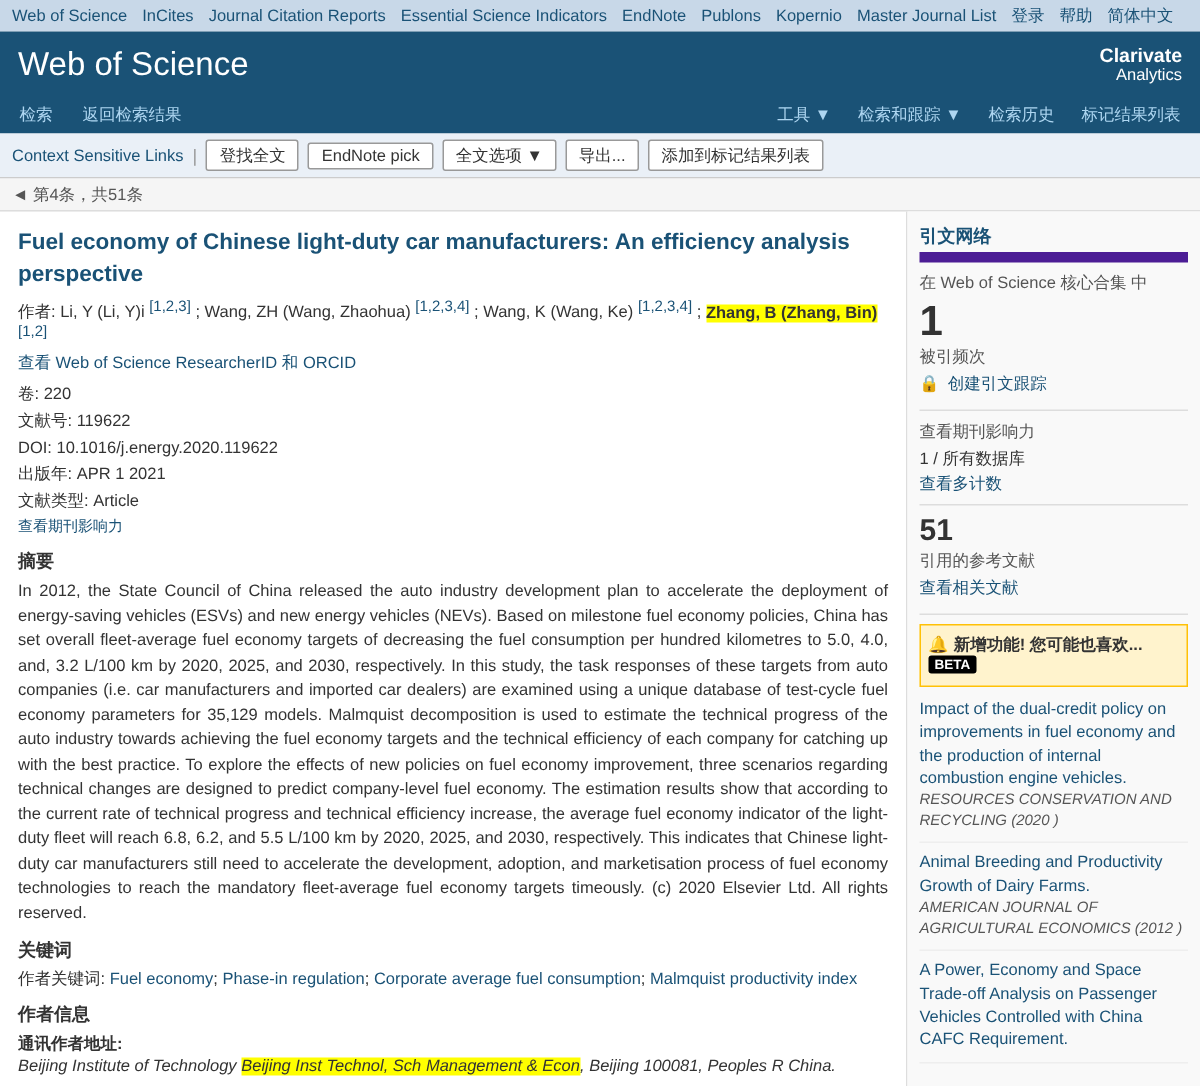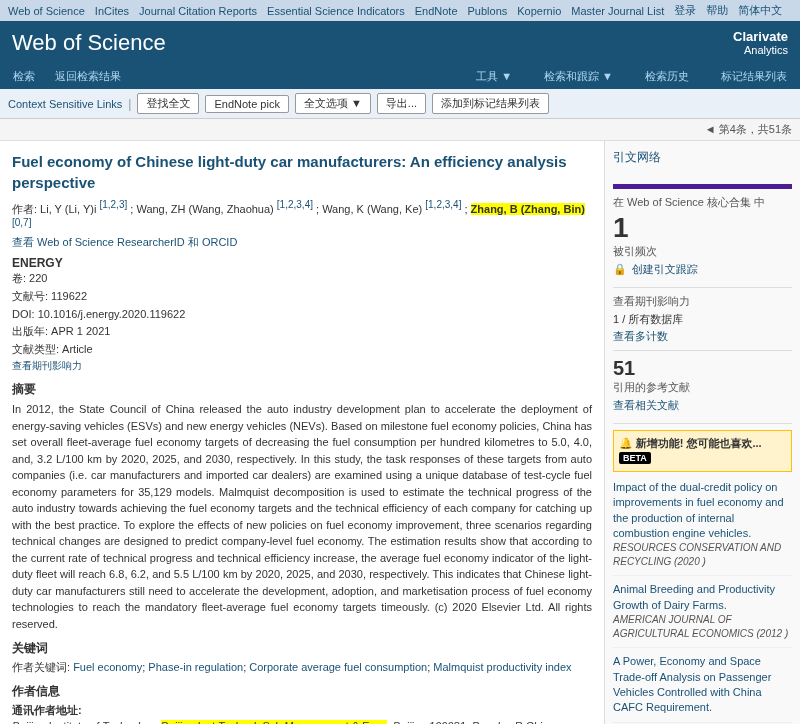--- a/index.html
+++ b/index.html
@@ -12,31 +12,31 @@
     
     #header { background: #1a5276; padding: 8px 12px; display: flex; align-items: center; justify-content: space-between; }
     #header h1 { color: white; font-size: 22px; font-weight: normal; }
     #clarivate-logo { color: white; font-size: 11px; text-align: right; }
     #clarivate-logo .brand { font-weight: bold; font-size: 13px; }
 
     
     #toolbar { background: #1a5276; padding: 3px 8px; display: flex; justify-content: space-between; }
     .toolbar-left { display: flex; gap: 10px; }
     .toolbar-btn { background: none; border: none; color: #aed6f1; cursor: pointer; font-size: 11px; padding: 2px 5px; }
-    .toolbar-right { display: flex; gap: 22px; }
+    .toolbar-right { display: flex; gap: 8px; }
     .toolbar-right .toolbar-btn { color: #aed6f1; }
 
     
     #action-bar { background: #eaf0f7; border-bottom: 1px solid #ccc; padding: 4px 8px; display: flex; align-items: center; gap: 6px; }
     .action-link { color: #1a5276; font-size: 11px; text-decoration: none; }
     .action-btn { background: #fff; border: 1px solid #999; padding: 2px 8px; font-size: 11px; cursor: pointer; color: #333; border-radius: 2px; }
     .action-divider { color: #999; }
 
     
-    #pagination { text-align: right; padding: 3px 8px; font-size: 11px; color: #555; background: #f5f5f5; border-bottom: 1px solid #ddd; }
+    #pagination { padding: 3px 8px; font-size: 11px; color: #555; background: #f5f5f5; border-bottom: 1px solid #ddd; }
 
     
     #main-content { display: flex; gap: 0; }
     #article-content { flex: 1; padding: 10px 12px; border-right: 1px solid #ddd; overflow-y: auto; }
     #right-panel { width: 195px; padding: 8px; background: #f9f9f9; }
 
     
     .article-title { font-size: 15px; font-weight: bold; color: #1a5276; line-height: 1.4; margin-bottom: 6px; }
 
     
@@ -64,21 +64,21 @@
     .keyword-link { color: #1a5276; text-decoration: none; font-size: 11px; }
 
     
     .author-info-section { font-size: 11px; margin-top: 6px; }
     .sub-heading { font-size: 11px; font-weight: bold; color: #333; }
     .address-text { font-size: 11px; color: #333; line-height: 1.5; font-style: italic; }
     .highlight-text { background-color: #ffff00; }
 
     
     .panel-section { margin-bottom: 10px; }
-    .panel-title { font-size: 12px; font-weight: normal; color: #1a5276; border-bottom: 5px solid #4c1d95; padding-bottom: 18px; margin-bottom: 6px; }
+    .panel-title { font-size: 12px; font-weight: bold; color: #1a5276; border-bottom: 7px solid #4c1d95; padding-bottom: 2px; margin-bottom: 6px; }
     .panel-subtitle { font-size: 11px; color: #555; margin-bottom: 3px; }
     .citation-count { font-size: 28px; font-weight: bold; color: #333; line-height: 1.1; }
     .panel-link { color: #1a5276; text-decoration: none; font-size: 11px; display: block; margin-top: 2px; }
     .panel-link-icon { color: #e8a000; margin-right: 2px; }
     .ref-count { font-size: 20px; font-weight: bold; color: #333; }
     .related-article { font-size: 11px; color: #333; line-height: 1.4; margin-bottom: 6px; border-bottom: 1px solid #eee; padding-bottom: 6px; }
     .related-article-title { color: #1a5276; text-decoration: none; font-size: 11px; margin-top: 31px; }
     .related-article-source { font-size: 10px; color: #555; font-style: italic; }
     .beta-badge { background: #000000; color: white; font-size: 9px; padding: 1px 4px; border-radius: 2px; vertical-align: middle; }
     .panel-divider { border: none; border-top: 1px solid #ddd; margin: 6px 0; }
@@ -142,29 +142,28 @@
 <div id="main-content">
 
   <div id="article-content">
 
     <div class="article-title">Fuel economy of Chinese light-duty car manufacturers: An efficiency analysis perspective</div>
 
     <div class="authors-line">
       <span>作者: Li, Y (Li, Y)i </span><span class="superscript">[1,2,3]</span>
       <span> ; Wang, ZH (Wang, Zhaohua) </span><span class="superscript">[1,2,3,4]</span>
       <span> ; Wang, K (Wang, Ke) </span><span class="superscript">[1,2,3,4]</span>
-      <span> ; </span><span class="author-highlight">Zhang, B (Zhang, Bin)</span><span class="superscript"> [0,7]</span>
+      <span> ; </span><span class="author-highlight">Zhang, B (Zhang, Bin)</span><span class="superscript"> [1,2]</span>
     </div>
 
     <div>
       <a class="researcher-link">查看 Web of Science ResearcherID 和 ORCID</a>
     </div>
 
     <div class="journal-section">
-      <div class="journal-name">ENERGY</div>
       <div class="meta-info">卷: 220</div>
       <div class="meta-info">文献号: 119622</div>
       <div class="meta-info">DOI: 10.1016/j.energy.2020.119622</div>
       <div class="meta-info">出版年: APR 1 2021</div>
       <div class="meta-info">文献类型: Article</div>
       <div><a class="meta-link">查看期刊影响力</a></div>
     </div>
 
     <div class="section-heading">摘要</div>
     <div class="abstract-text">In 2012, the State Council of China released the auto industry development plan to accelerate the deployment of energy-saving vehicles (ESVs) and new energy vehicles (NEVs). Based on milestone fuel economy policies, China has set overall fleet-average fuel economy targets of decreasing the fuel consumption per hundred kilometres to 5.0, 4.0, and, 3.2 L/100 km by 2020, 2025, and 2030, respectively. In this study, the task responses of these targets from auto companies (i.e. car manufacturers and imported car dealers) are examined using a unique database of test-cycle fuel economy parameters for 35,129 models. Malmquist decomposition is used to estimate the technical progress of the auto industry towards achieving the fuel economy targets and the technical efficiency of each company for catching up with the best practice. To explore the effects of new policies on fuel economy improvement, three scenarios regarding technical changes are designed to predict company-level fuel economy. The estimation results show that according to the current rate of technical progress and technical efficiency increase, the average fuel economy indicator of the light-duty fleet will reach 6.8, 6.2, and 5.5 L/100 km by 2020, 2025, and 2030, respectively. This indicates that Chinese light-duty car manufacturers still need to accelerate the development, adoption, and marketisation process of fuel economy technologies to reach the mandatory fleet-average fuel economy targets timeously. (c) 2020 Elsevier Ltd. All rights reserved.</div>

